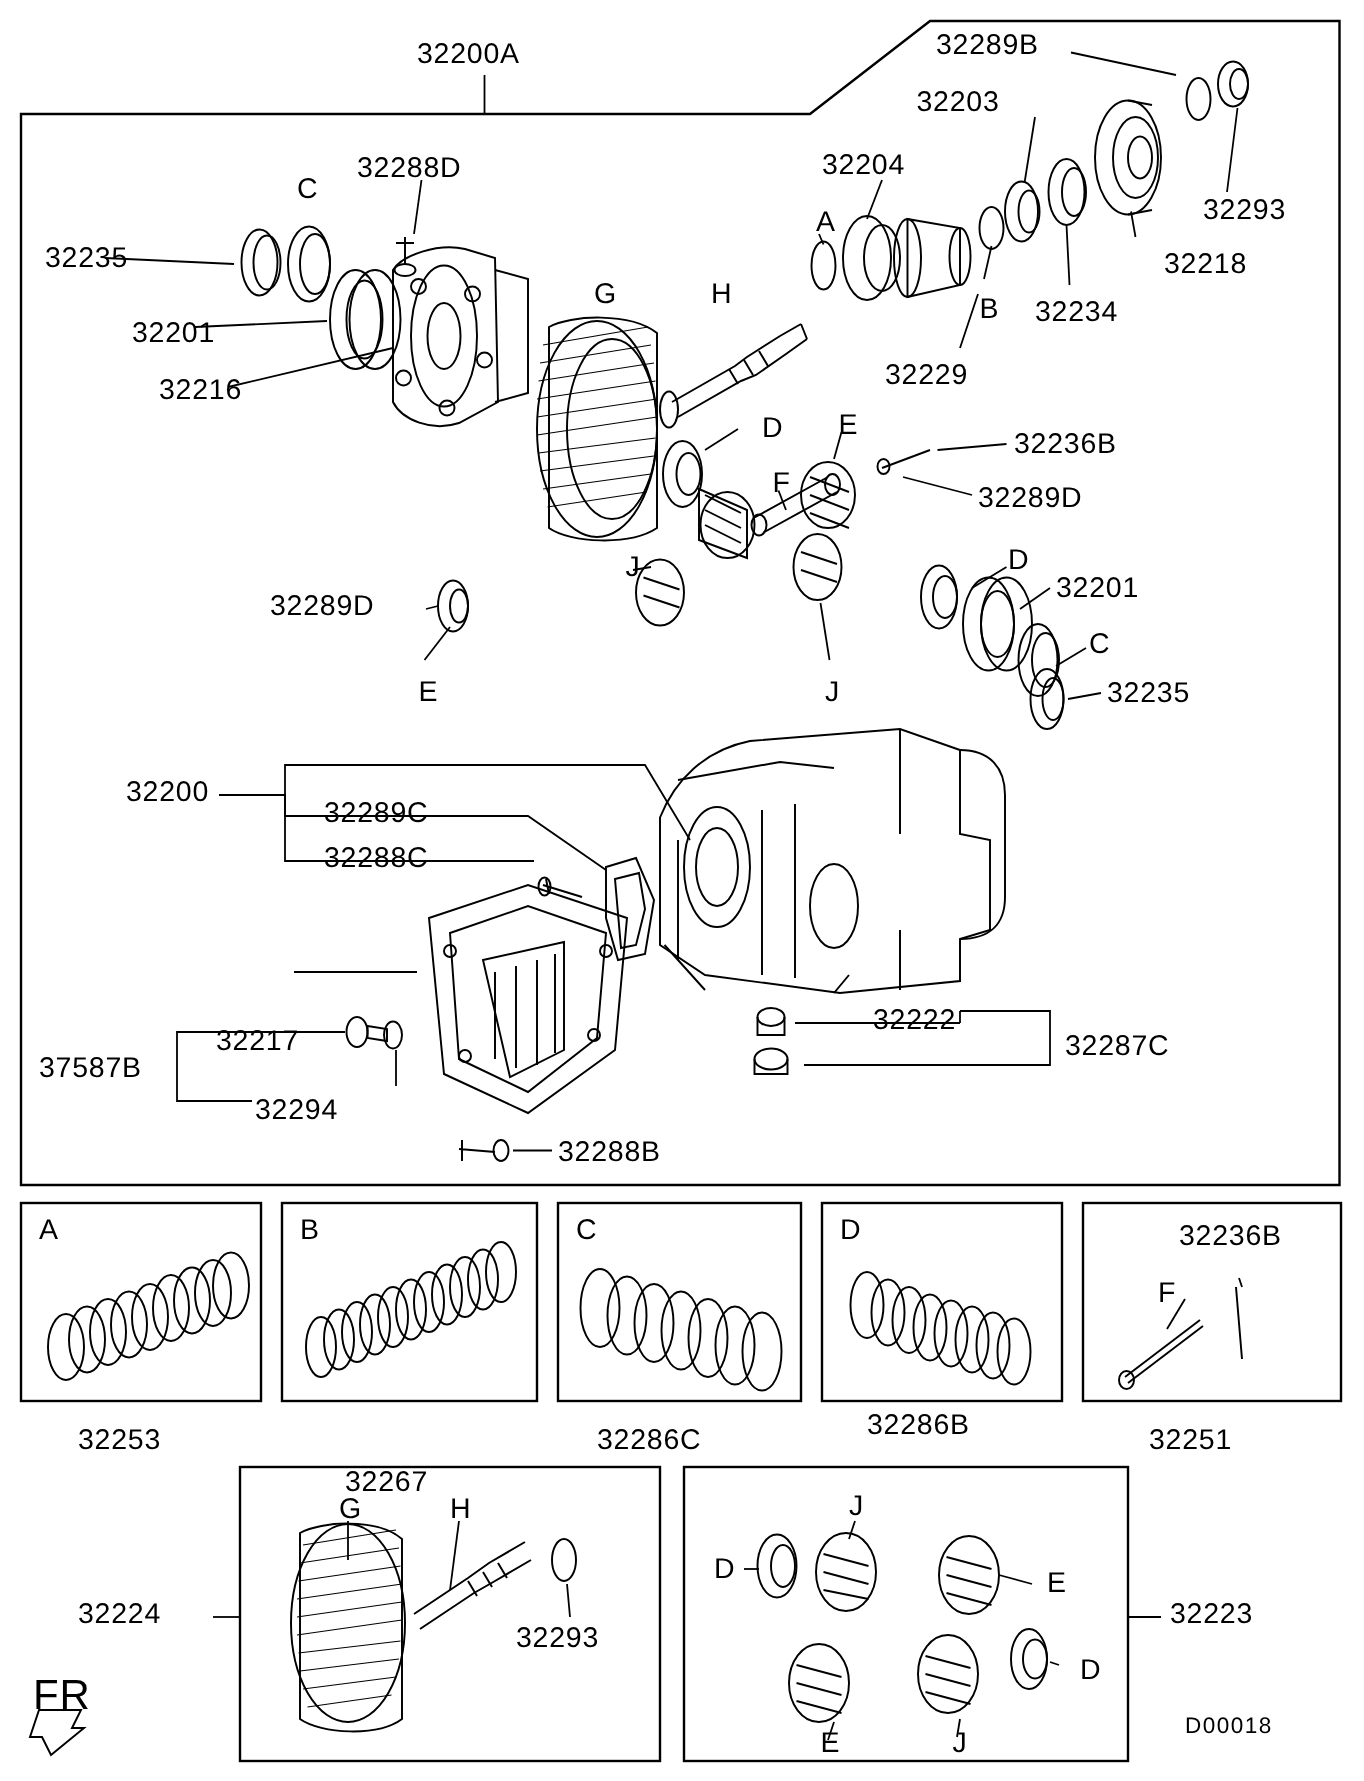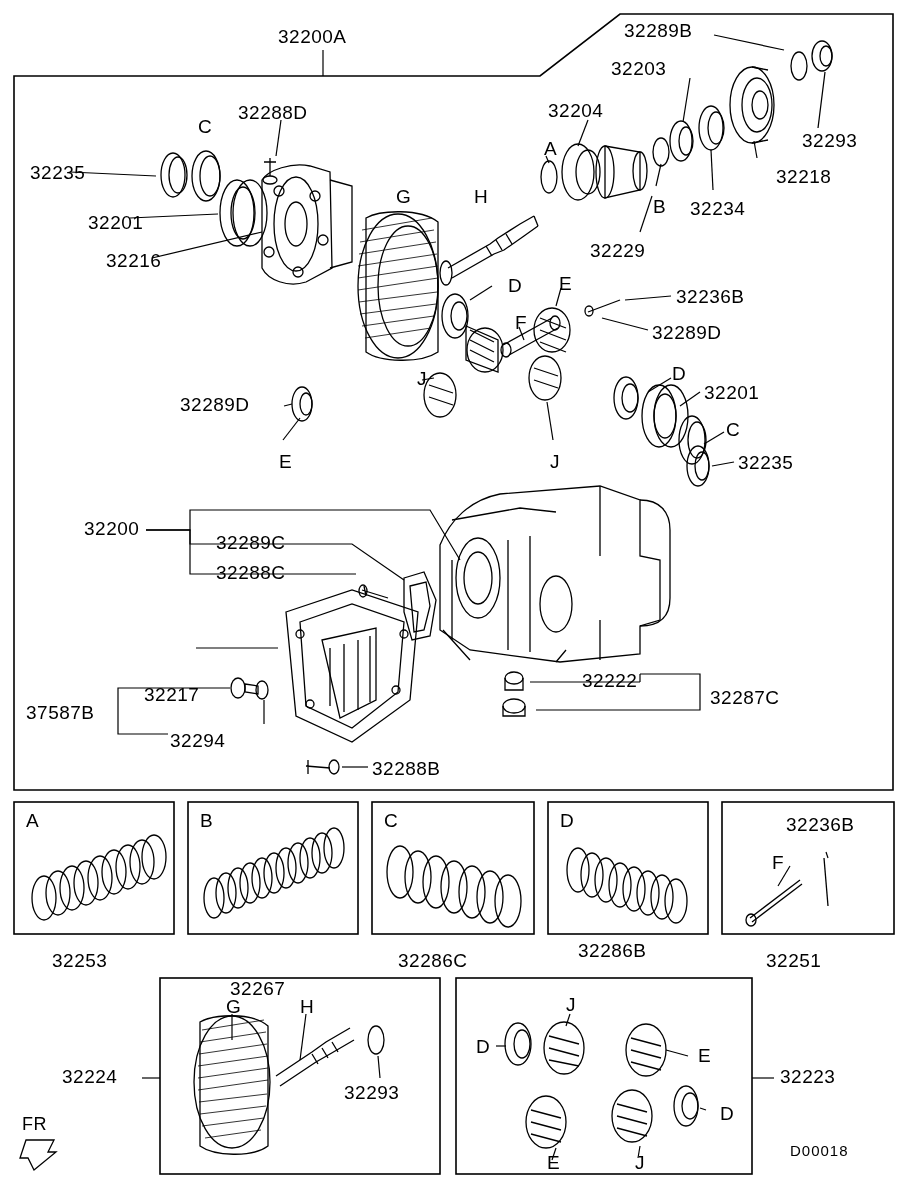--- a/index.html
+++ b/index.html
@@ -367,29 +367,29 @@
 <div class="lbl" style="left:560px;top:810px;">D</div>
 <div class="lbl" style="left:786px;top:814px;">32236B</div>
 <div class="lbl" style="left:772px;top:852px;">F</div>
 
 <div class="lbl" style="left:52px;top:950px;">32253</div>
 <div class="lbl" style="left:230px;top:950px;margin-top:28px;">32267</div>
 <div class="lbl" style="left:398px;top:950px;">32286C</div>
 <div class="lbl" style="left:578px;top:940px;">32286B</div>
 <div class="lbl" style="left:766px;top:950px;">32251</div>
 
-<div class="lbl" style="left:62px;top:1066px;">32224</div>
+<div class="lbl" style="left:52px;top:1066px;">32224</div>
 <div class="lbl" style="left:226px;top:996px;">G</div>
 <div class="lbl" style="left:300px;top:996px;">H</div>
 <div class="lbl" style="left:344px;top:1082px;">32293</div>
 
 <div class="lbl" style="left:780px;top:1066px;">32223</div>
 <div class="lbl" style="left:566px;top:994px;">J</div>
 <div class="lbl" style="left:476px;top:1036px;">D</div>
 <div class="lbl" style="left:698px;top:1045px;">E</div>
 <div class="lbl" style="left:547px;top:1152px;">E</div>
 <div class="lbl" style="left:635px;top:1152px;">J</div>
 <div class="lbl" style="left:720px;top:1103px;">D</div>
 
-<div class="lbl" style="left:22px;top:1114px;font-size:18px;">FR</div>
+<div class="lbl" style="left:22px;top:1114px;font-size:28px;">FR</div>
 <div class="lbl code" style="left:790px;top:1142px;">D00018</div>
 
 </div>
 
 </body></html>

